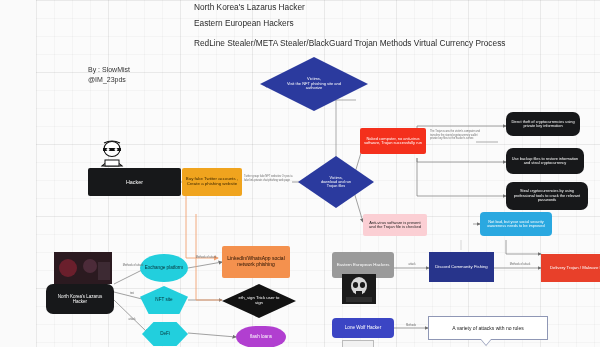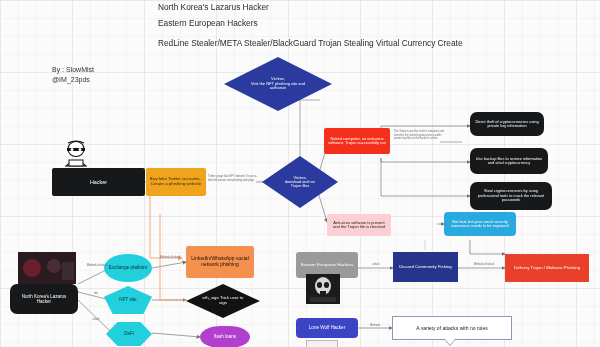--- a/index.html
+++ b/index.html
@@ -11,20 +11,21 @@
   }
   #canvas{
     position:absolute;inset:0;
     background-color:#fbfbfb;
     background-image:
       linear-gradient(to right, rgba(0,0,0,.045) 1px, transparent 1px),
       linear-gradient(to bottom, rgba(0,0,0,.045) 1px, transparent 1px),
       linear-gradient(to right, rgba(0,0,0,.028) 1px, transparent 1px),
       linear-gradient(to bottom, rgba(0,0,0,.028) 1px, transparent 1px);
     background-size:72px 72px,72px 72px,18px 18px,18px 18px;
+    margin-left:36px;
   }
   #edges{position:absolute;inset:0;width:600px;height:347px;}
   .node{position:absolute;box-sizing:border-box;display:flex;align-items:center;
     justify-content:center;text-align:center;line-height:1.12;}
   .hdr{position:absolute;color:#2b2b2b;font-size:8.3px;white-space:nowrap;}
   .credit{position:absolute;color:#333;font-size:7px;line-height:1.45;white-space:pre-line;}
 
   .box{border-radius:2px;}
   .rbox{border-radius:7px;}
   .black{background:#17181a;color:#fff;}
@@ -101,21 +102,21 @@
       <path d="M358,328 L392,328" marker-end="url(#ag)"></path>
     </g>
     <g stroke="#f0a070" stroke-width="0.9" fill="none">
       <path d="M150,196 L150,258 L182,258" marker-end="url(#ao)"></path>
       <path d="M160,214 L160,300 L186,300"></path>
     </g>
   </svg>
 
   <div class="hdr" style="left:158px;top:2px;">North Korea's Lazarus Hacker</div>
   <div class="hdr" style="left:158px;top:18px;">Eastern European Hackers</div>
-  <div class="hdr" style="left:158px;top:38px;">RedLine Stealer/META Stealer/BlackGuard Trojan Stealing Virtual Currency Create</div>
+  <div class="hdr" style="left:158px;top:38px;">RedLine Stealer/META Stealer/BlackGuard Trojan Methods Virtual Currency Process</div>
 
   <div class="credit" style="left:52px;top:65px;">By : SlowMist
 @IM_23pds</div>
 
   <div class="avatar" style="left:58px;top:140px;width:36px;height:28px;">
     <svg viewBox="0 0 36 28" width="36" height="28">
       <ellipse cx="18" cy="9" rx="8" ry="7.5" fill="#fff" stroke="#111" stroke-width="1.1"></ellipse>
       <path d="M9 8 h18 v3 h-18 z" fill="#111"></path>
       <circle cx="14" cy="9.5" r="1.5" fill="#fff"></circle>
         <circle cx="22" cy="9.5" r="1.5" fill="#fff"></circle>

